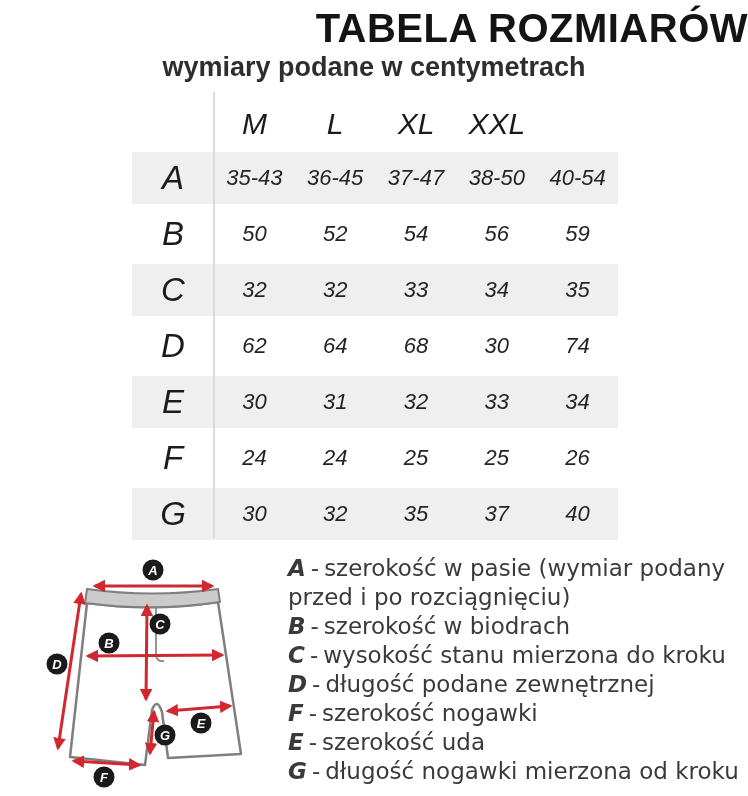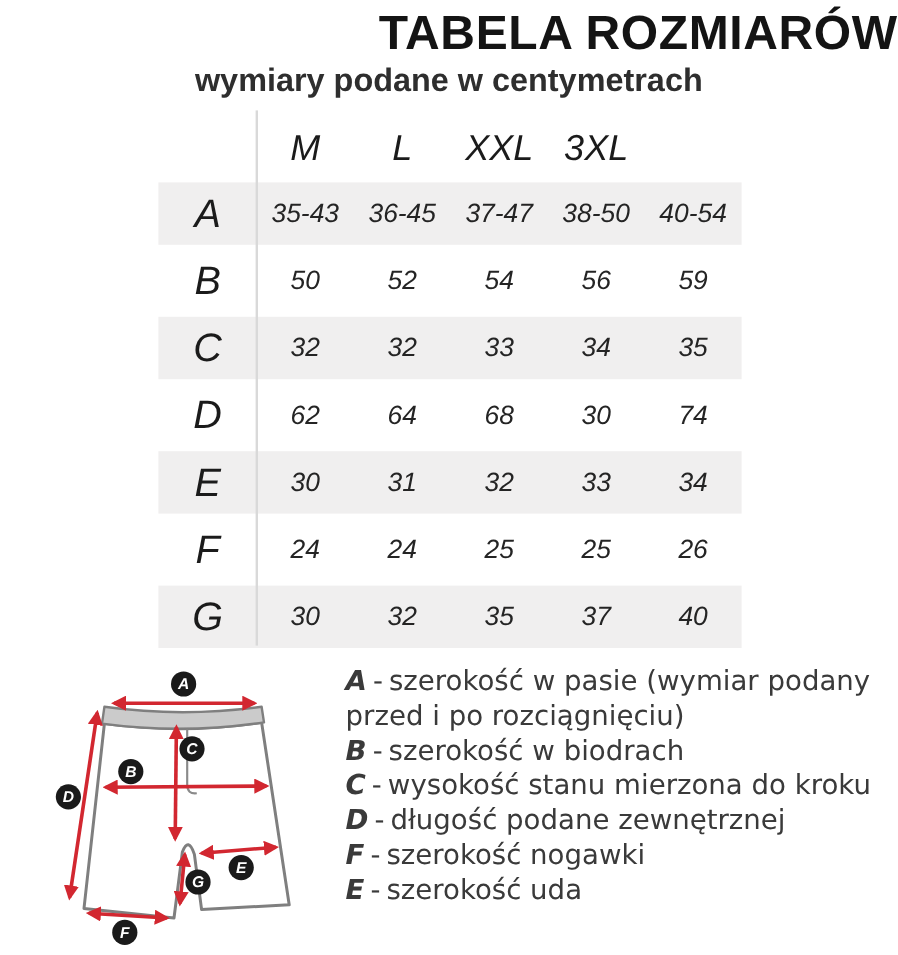--- a/index.html
+++ b/index.html
@@ -55,22 +55,22 @@
   <div class="title">TABELA ROZMIARÓW</div>
   <div class="subtitle">wymiary podane w centymetrach</div>
 
   <div class="vline"></div>
 
   <div class="size-table">
     <div class="thead">
       <div class="rlabel"></div>
       <div class="cell hcell">M</div>
       <div class="cell hcell">L</div>
+      <div class="cell hcell">XL</div>
       <div class="cell hcell">XXL</div>
-      <div class="cell hcell">3XL</div>
     </div>
 
     <div class="trow gray">
       <div class="rlabel">A</div>
       <div class="cell">35-43</div>
       <div class="cell">36-45</div>
       <div class="cell">37-47</div>
       <div class="cell">38-50</div>
       <div class="cell">40-54</div>
     </div>
@@ -191,15 +191,18 @@
     </div>
     <div class="legend-item">
       <span class="lkey">D</span><span class="lsep">-</span><span class="ltext">długość podane zewnętrznej</span>
     </div>
     <div class="legend-item">
       <span class="lkey">F</span><span class="lsep">-</span><span class="ltext">szerokość nogawki</span>
     </div>
     <div class="legend-item">
       <span class="lkey">E</span><span class="lsep">-</span><span class="ltext">szerokość uda</span>
     </div>
+    <div class="legend-item">
+      <span class="lkey">G</span><span class="lsep">-</span><span class="ltext">długość nogawki mierzona od kroku</span>
+    </div>
   </div>
 
 </div>
 
 </body></html>

